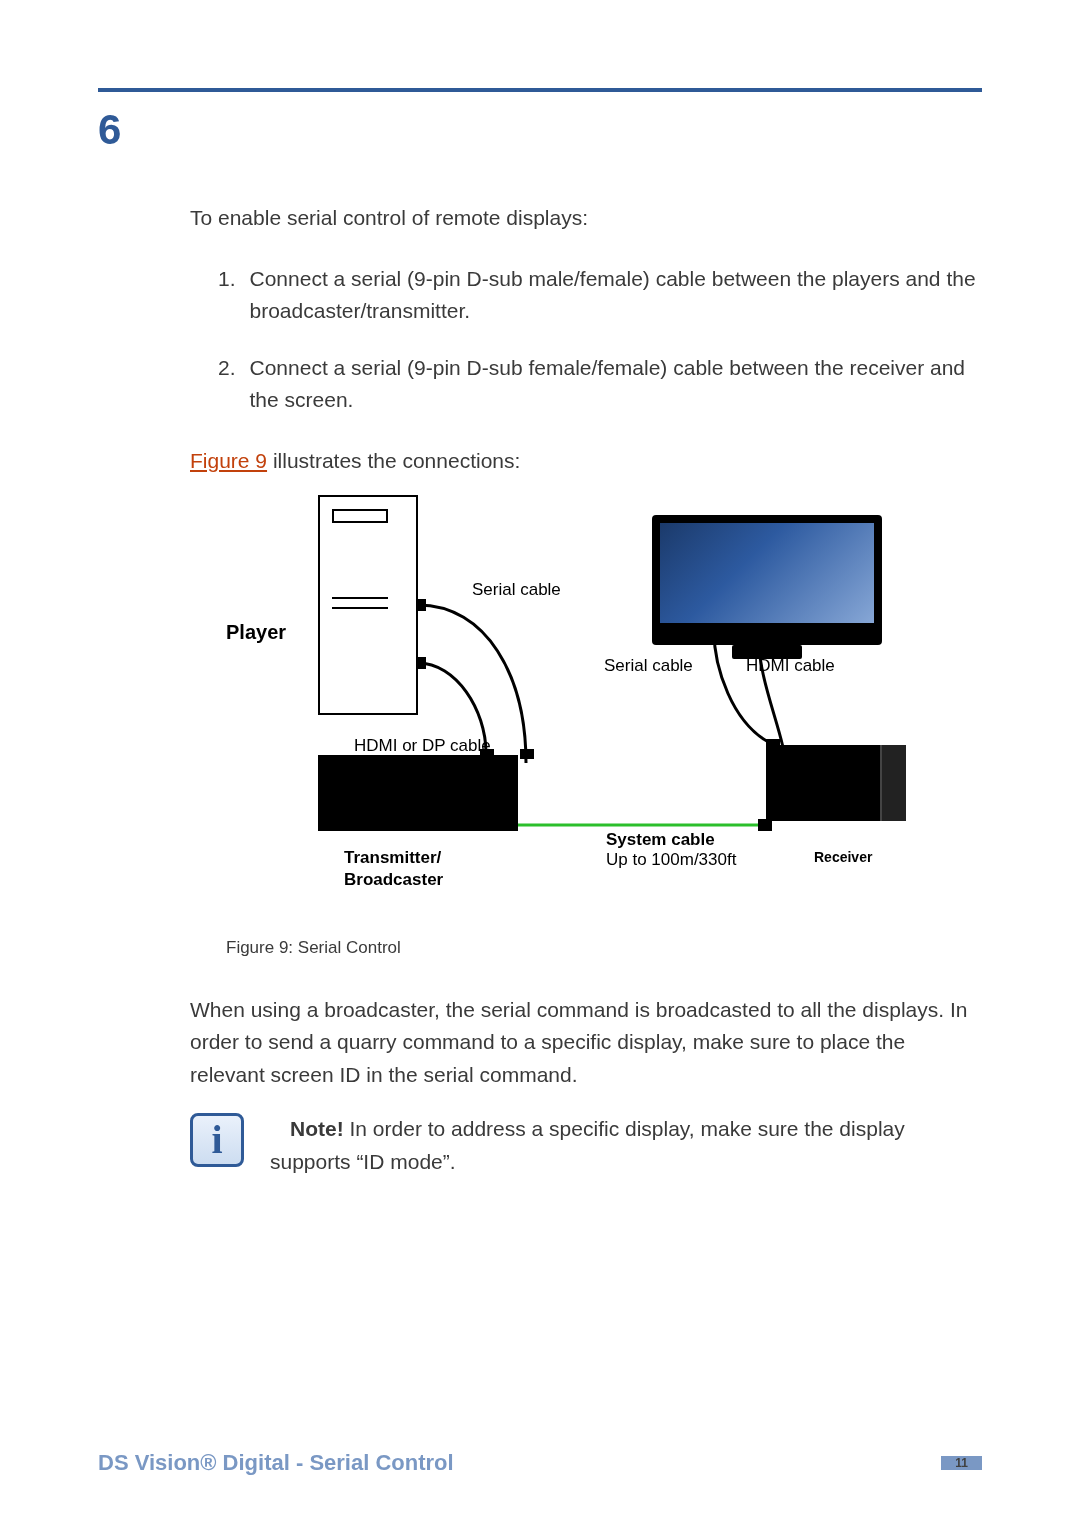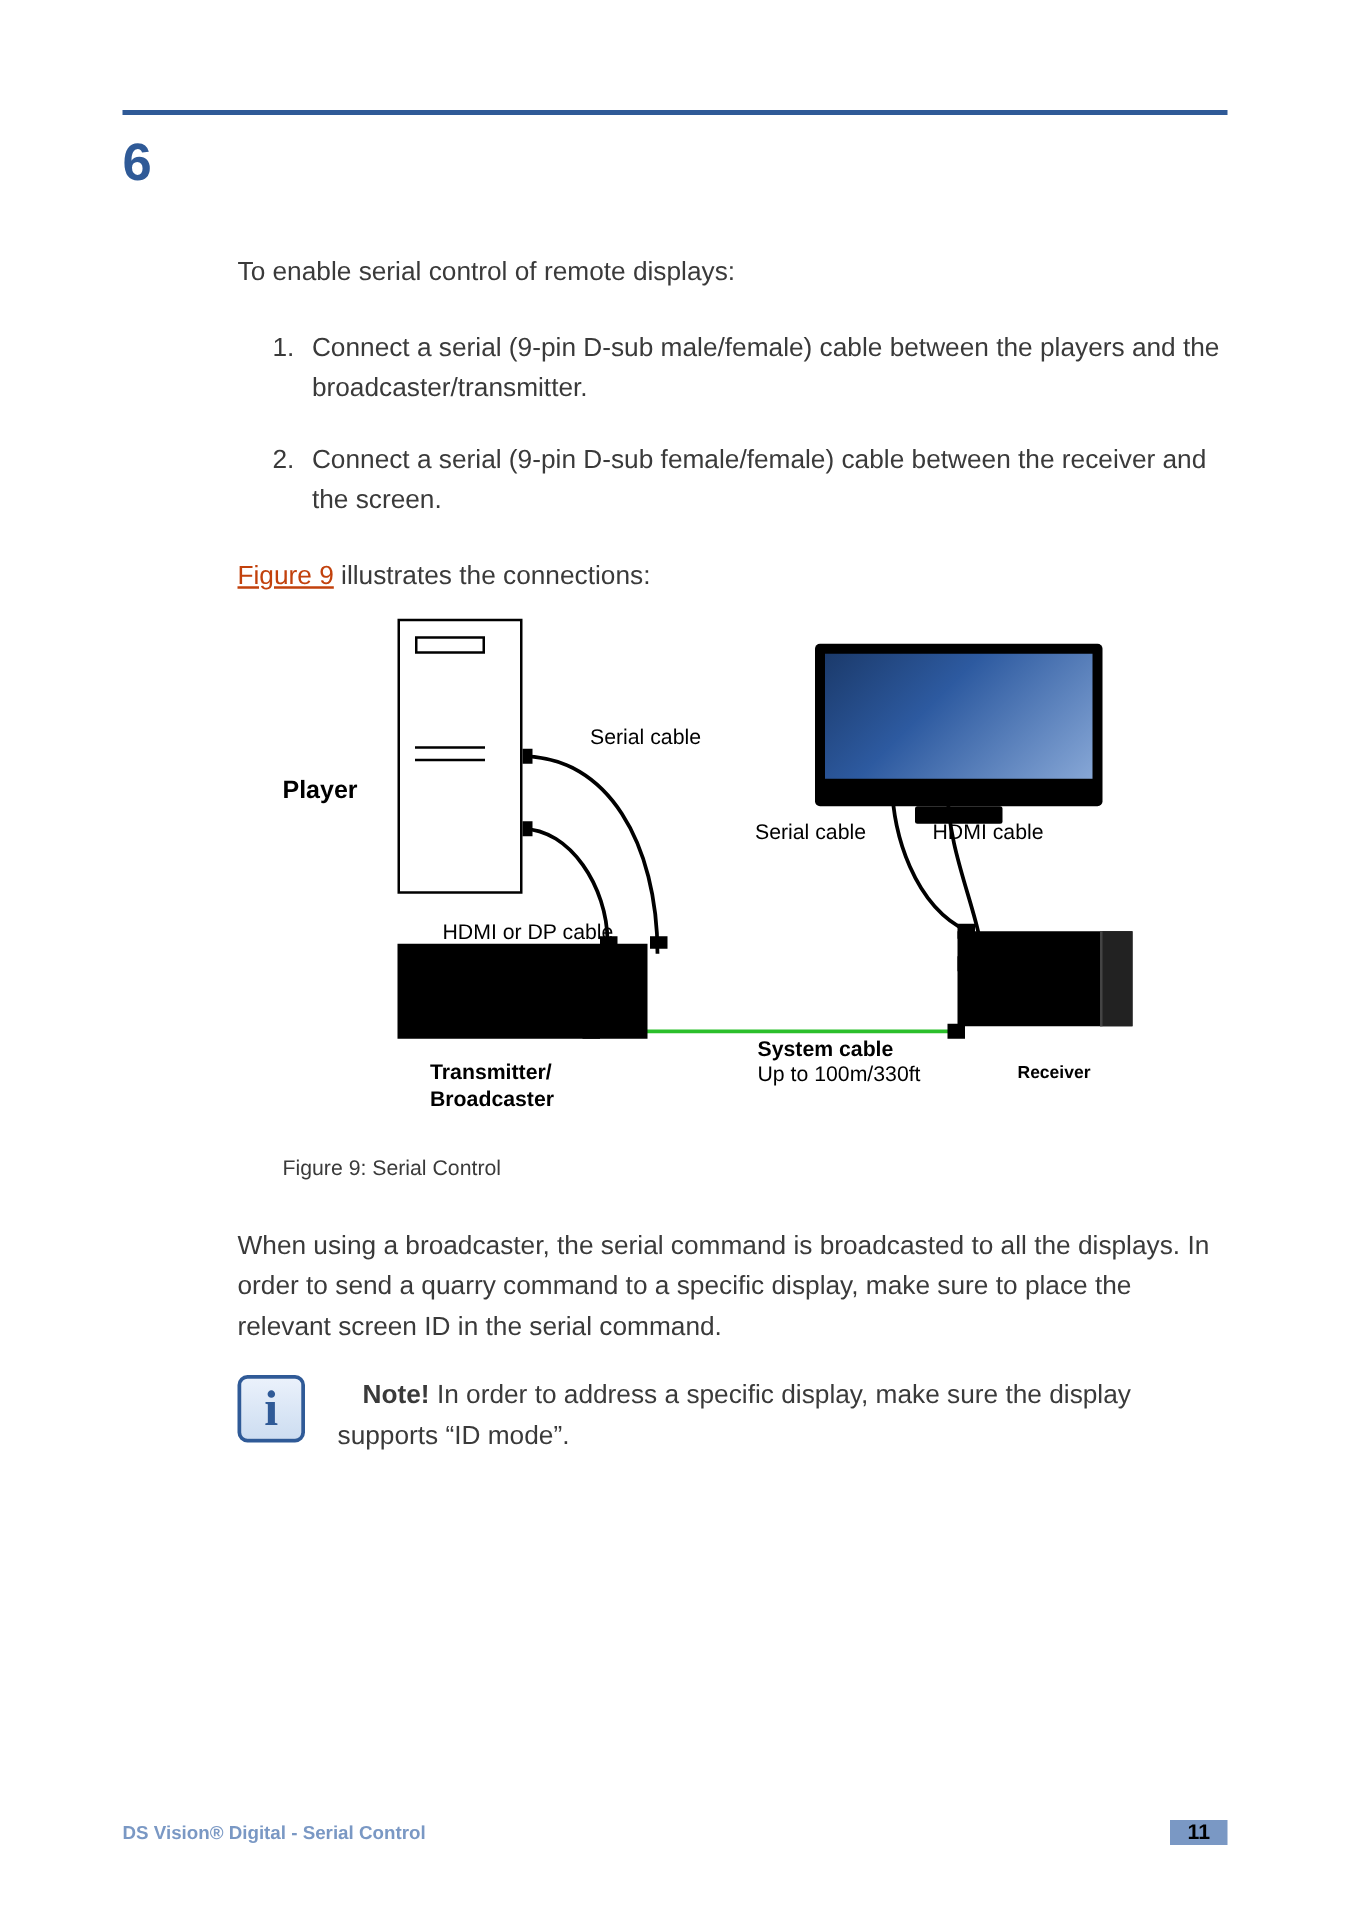--- a/index.html
+++ b/index.html
@@ -37,28 +37,28 @@
   
   .lbl { position: absolute; font-size: 17px; color: #000; }
   .lbl.serial1 { left: 246px; top: 82px; }
   .lbl.hdmidp { left: 128px; top: 238px; }
   .lbl.serial2 { left: 378px; top: 158px; }
   .lbl.hdmi { left: 520px; top: 158px; }
   .lbl.syscable { left: 380px; top: 332px; font-weight: bold; }
   .lbl.syscable2 { left: 380px; top: 352px; }
   
   .wires { position: absolute; left: 0; top: 0; width: 720px; height: 420px; }
-  .caption { font-size: 17px; color: #3a3a3a; margin-top: 7px; }
+  .caption { font-size: 17px; color: #3a3a3a; margin-top: 20px; }
   .para { margin-bottom: 22px; }
   .noteblock { display: flex; gap: 26px; align-items: flex-start; }
   .infoicon { width: 54px; height: 54px; flex: 0 0 54px; border: 3px solid #2f5a97; border-radius: 8px; background: linear-gradient(#eaf1fb,#cdddf1); display: flex; align-items: center; justify-content: center; color: #2f5a97; font-size: 40px; font-weight: bold; font-family: Georgia, serif; }
   .notetext b { font-weight: bold; margin-left: 20px; }
   .footer { position: absolute; left: 98px; right: 98px; bottom: 56px; display: flex; justify-content: space-between; align-items: center; }
-  .footer-left { font-size: 15px; font-weight: bold; color: #7a98c4; }
-  .footer-right { background: #7a98c4; color: #000000; font-size: 17px; font-weight: bold; padding: 0 14px; }
+  .footer-left { font-size: 22px; font-weight: bold; color: #7a98c4; }
+  .footer-right { background: #7a98c4; color: #404040; font-size: 12px; font-weight: bold; padding: 0 14px; }
 </style>
 </head>
 <body>
 
 <div class="page">
   <hr class="rule">
   <div class="head-row">
     <div class="chapnum">6</div>
   </div>
 

